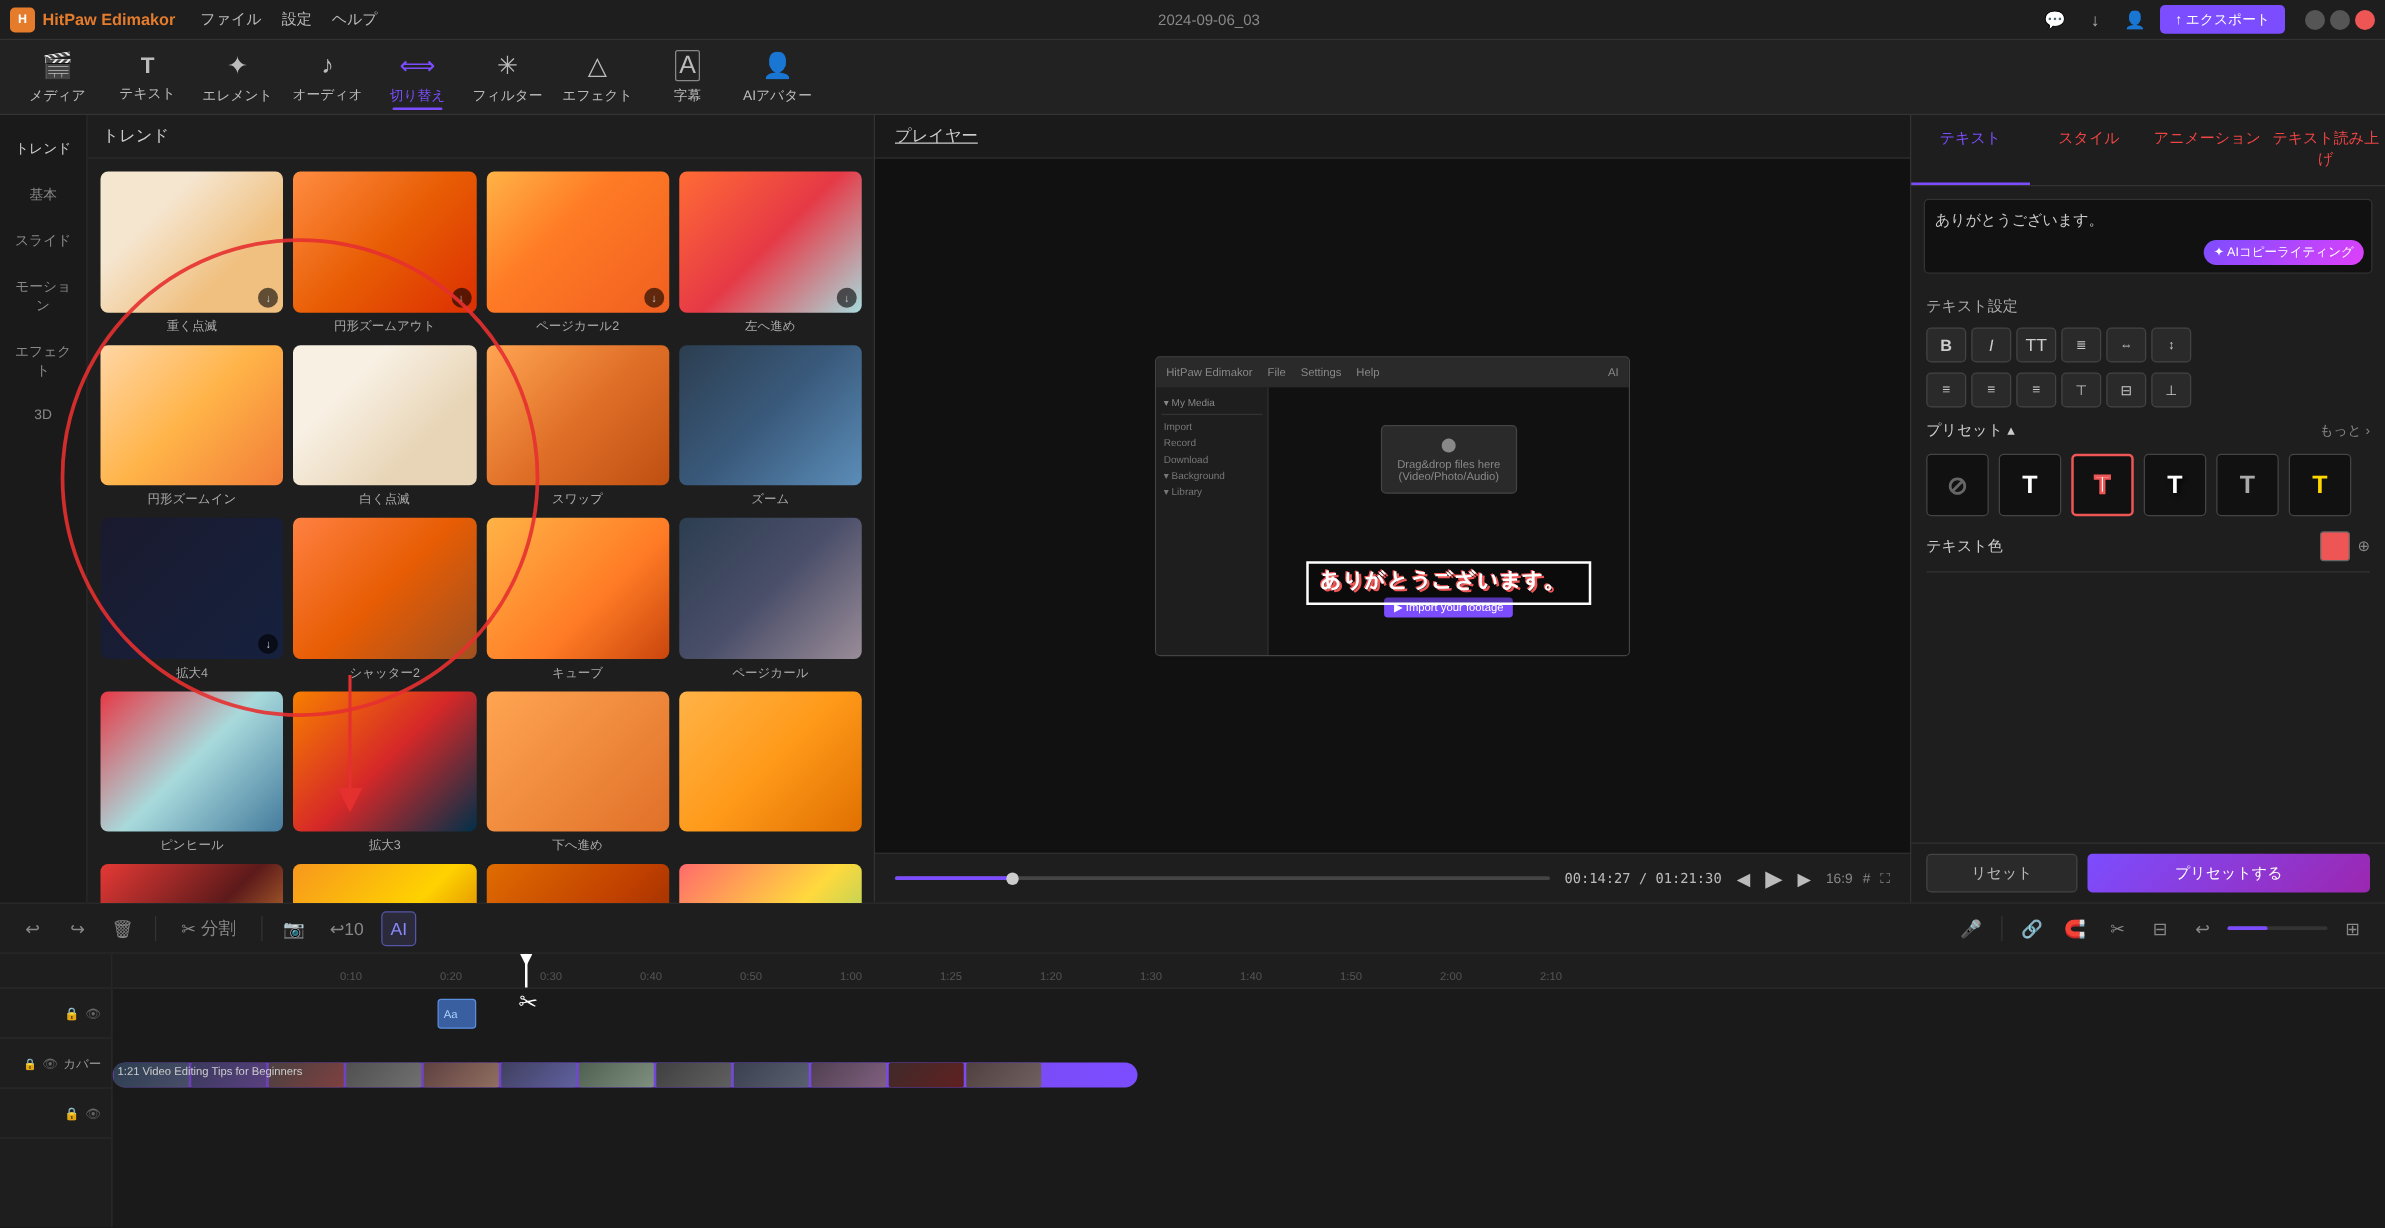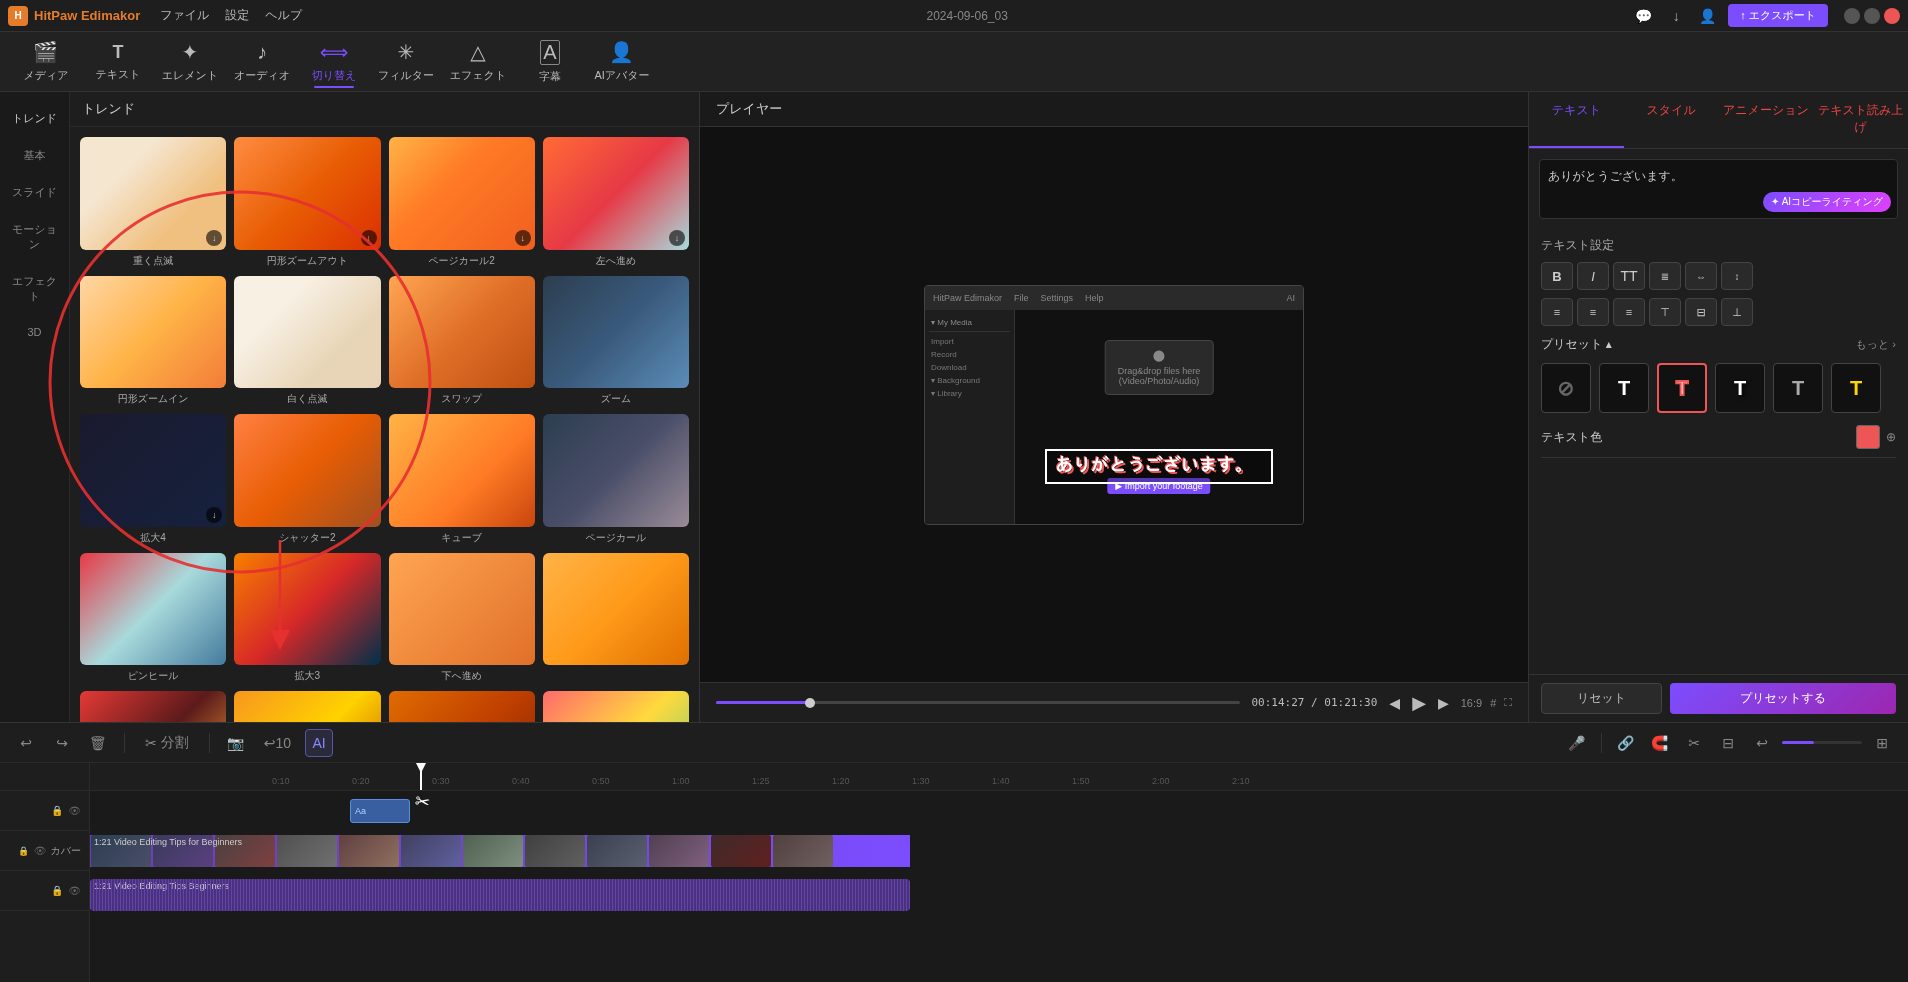--- a/index.html
+++ b/index.html
@@ -233,20 +233,21 @@
       flex: 1;
       background: #1a1a1a;
       display: flex;
       flex-direction: column;
     }
     .player-header {
       padding: 8px 16px;
       color: #ccc;
       font-size: 13px;
       border-bottom: 1px solid #333;
+      text-decoration: underline;
     }
     .player-area {
       flex: 1;
       background: #111;
       display: flex;
       align-items: center;
       justify-content: center;
       position: relative;
       overflow: hidden;
     }
@@ -646,25 +647,25 @@
 
     .track-row {
       height: 40px;
       border-bottom: 1px solid #1a1a1a;
       display: flex;
       align-items: center;
       position: relative;
     }
     .video-track {
       position: absolute;
-      height: 32px;
-      top: 4px;
+      height: 20px;
+      top: 19px;
       left: 0;
       background: linear-gradient(to right, #6a3fb0, #7c4dff);
-      border-radius: 0;
+      border-radius: 16px;
       display: flex;
       align-items: center;
       overflow: hidden;
       cursor: pointer;
     }
     .video-thumb-strip {
       display: flex;
       height: 100%;
     }
     .video-thumb {
@@ -715,21 +716,21 @@
       background: #3a5fa0;
       border: 1px solid #5a8fe0;
       border-radius: 3px;
       display: flex;
       align-items: center;
       padding: 0 4px;
       font-size: 9px;
       color: #aad4ff;
       cursor: pointer;
       left: 260px;
-      width: 60px;
+      width: 31px;
       z-index: 3;
     }
 
     
     .thumb-1 { background: linear-gradient(135deg, #f5e6d0 30%, #f0c080 70%); }
     .thumb-2 { background: linear-gradient(135deg, #ff8c42 0%, #e85d04 50%, #dc2f02 100%); }
     .thumb-3 { background: linear-gradient(135deg, #ffb347 0%, #ff7b25 40%, #f05f20 100%); }
     .thumb-4 { background: linear-gradient(135deg, #ff6b35 0%, #e63946 50%, #a8dadc 100%); }
     .thumb-5 { background: linear-gradient(135deg, #ffd6a5 0%, #ffb347 50%, #f27d38 100%); }
     .thumb-6 { background: linear-gradient(135deg, #f8f0e3 30%, #e8d5b7 70%); }
@@ -1167,26 +1168,20 @@
             <div class="video-thumb" style="background:linear-gradient(135deg,#506050,#809080);"></div>
             <div class="video-thumb" style="background:linear-gradient(135deg,#404040,#606060);"></div>
             <div class="video-thumb" style="background:linear-gradient(135deg,#3a4050,#5a6070);"></div>
             <div class="video-thumb" style="background:linear-gradient(135deg,#504050,#806080);"></div>
             <div class="video-thumb" style="background:linear-gradient(135deg,#402a2a,#602020);"></div>
             <div class="video-thumb" style="background:linear-gradient(135deg,#504040,#706060);"></div>
           </div>
         </div>
       </div>
 
-      <div class="track-row" style="height:44px;position:relative;">
-        <div class="audio-track" style="left:0;width:820px;">
-          <div class="audio-label">1:21 Video Editing Tips Beginners</div>
-          <div class="audio-waveform"></div>
-        </div>
-      </div>
 
     </div>
   </div>
 
   <svg style="position:absolute;left:250px;top:540px;width:60px;height:120px;pointer-events:none;z-index:50;" viewBox="0 0 60 120">
     <defs>
       <marker id="arrowhead" markerWidth="8" markerHeight="8" refX="4" refY="4" orient="auto">
         <path d="M0,0 L8,4 L0,8 Z" fill="#e53030"></path>
       </marker>
     </defs>

